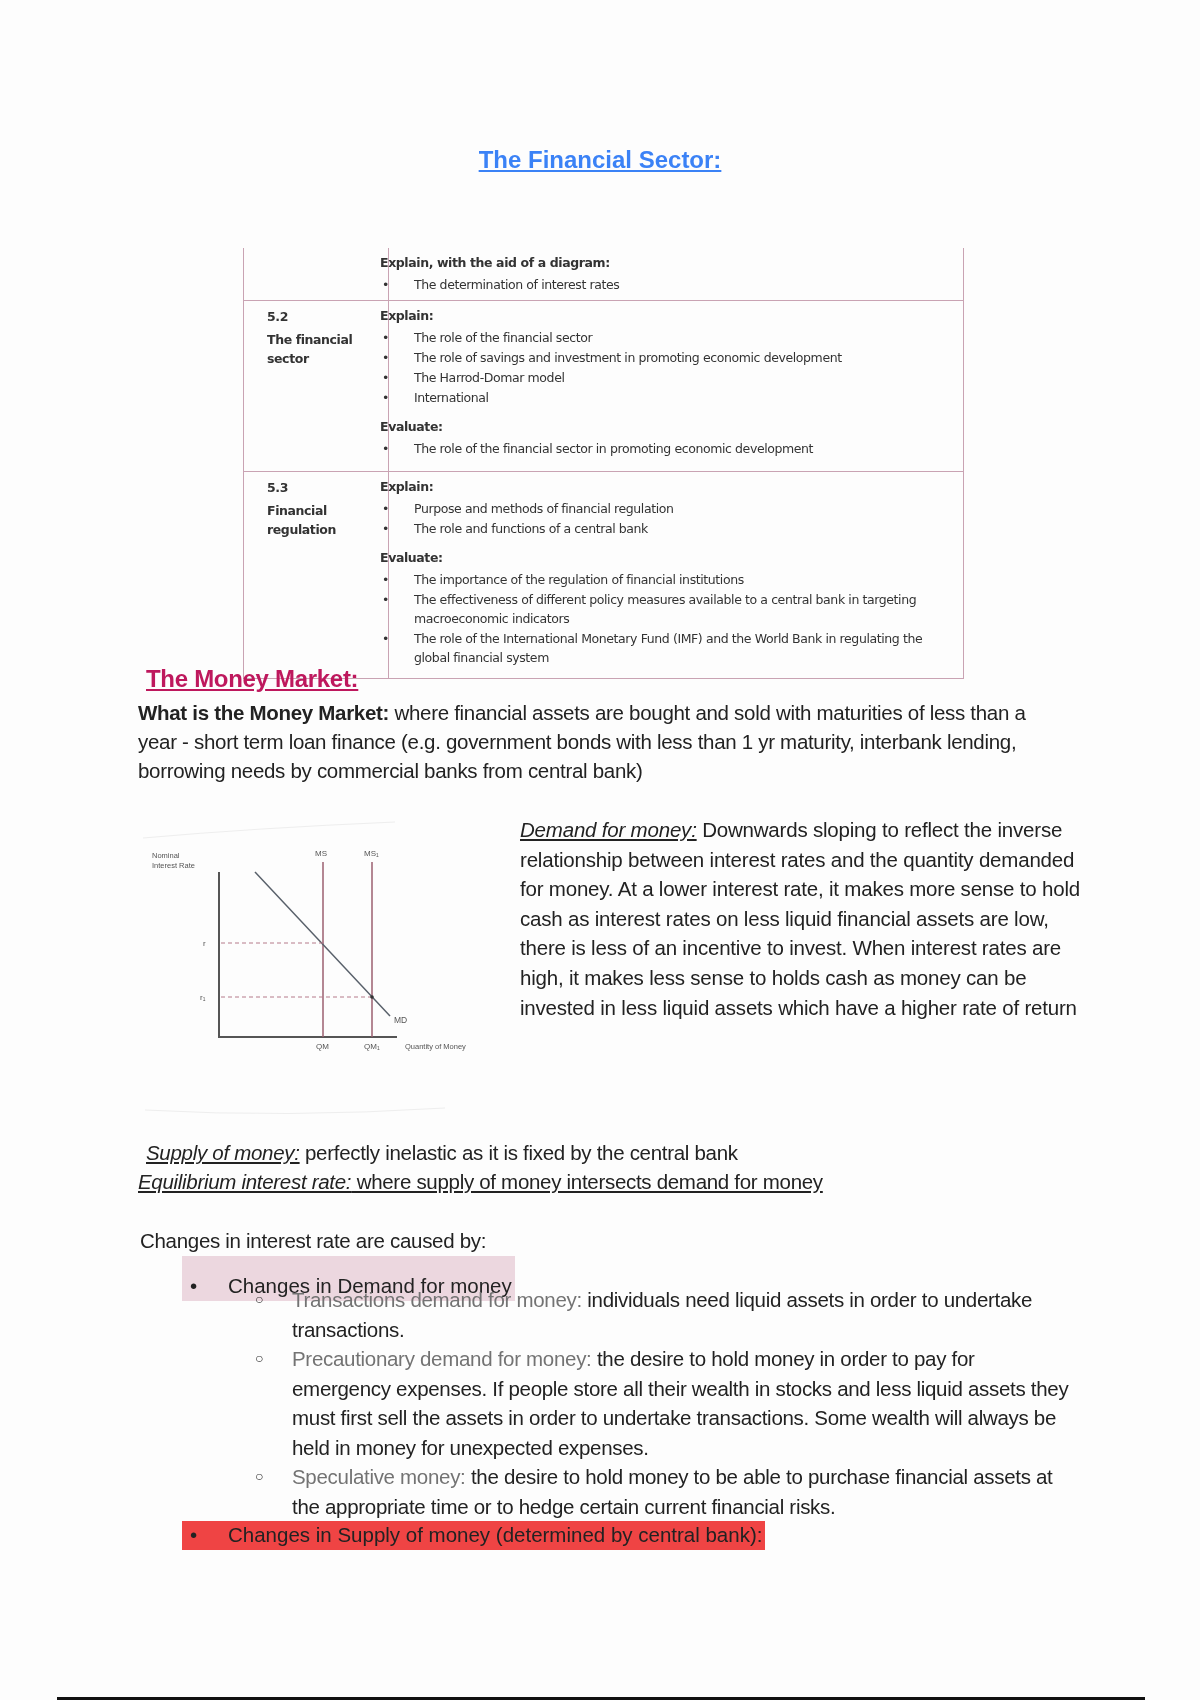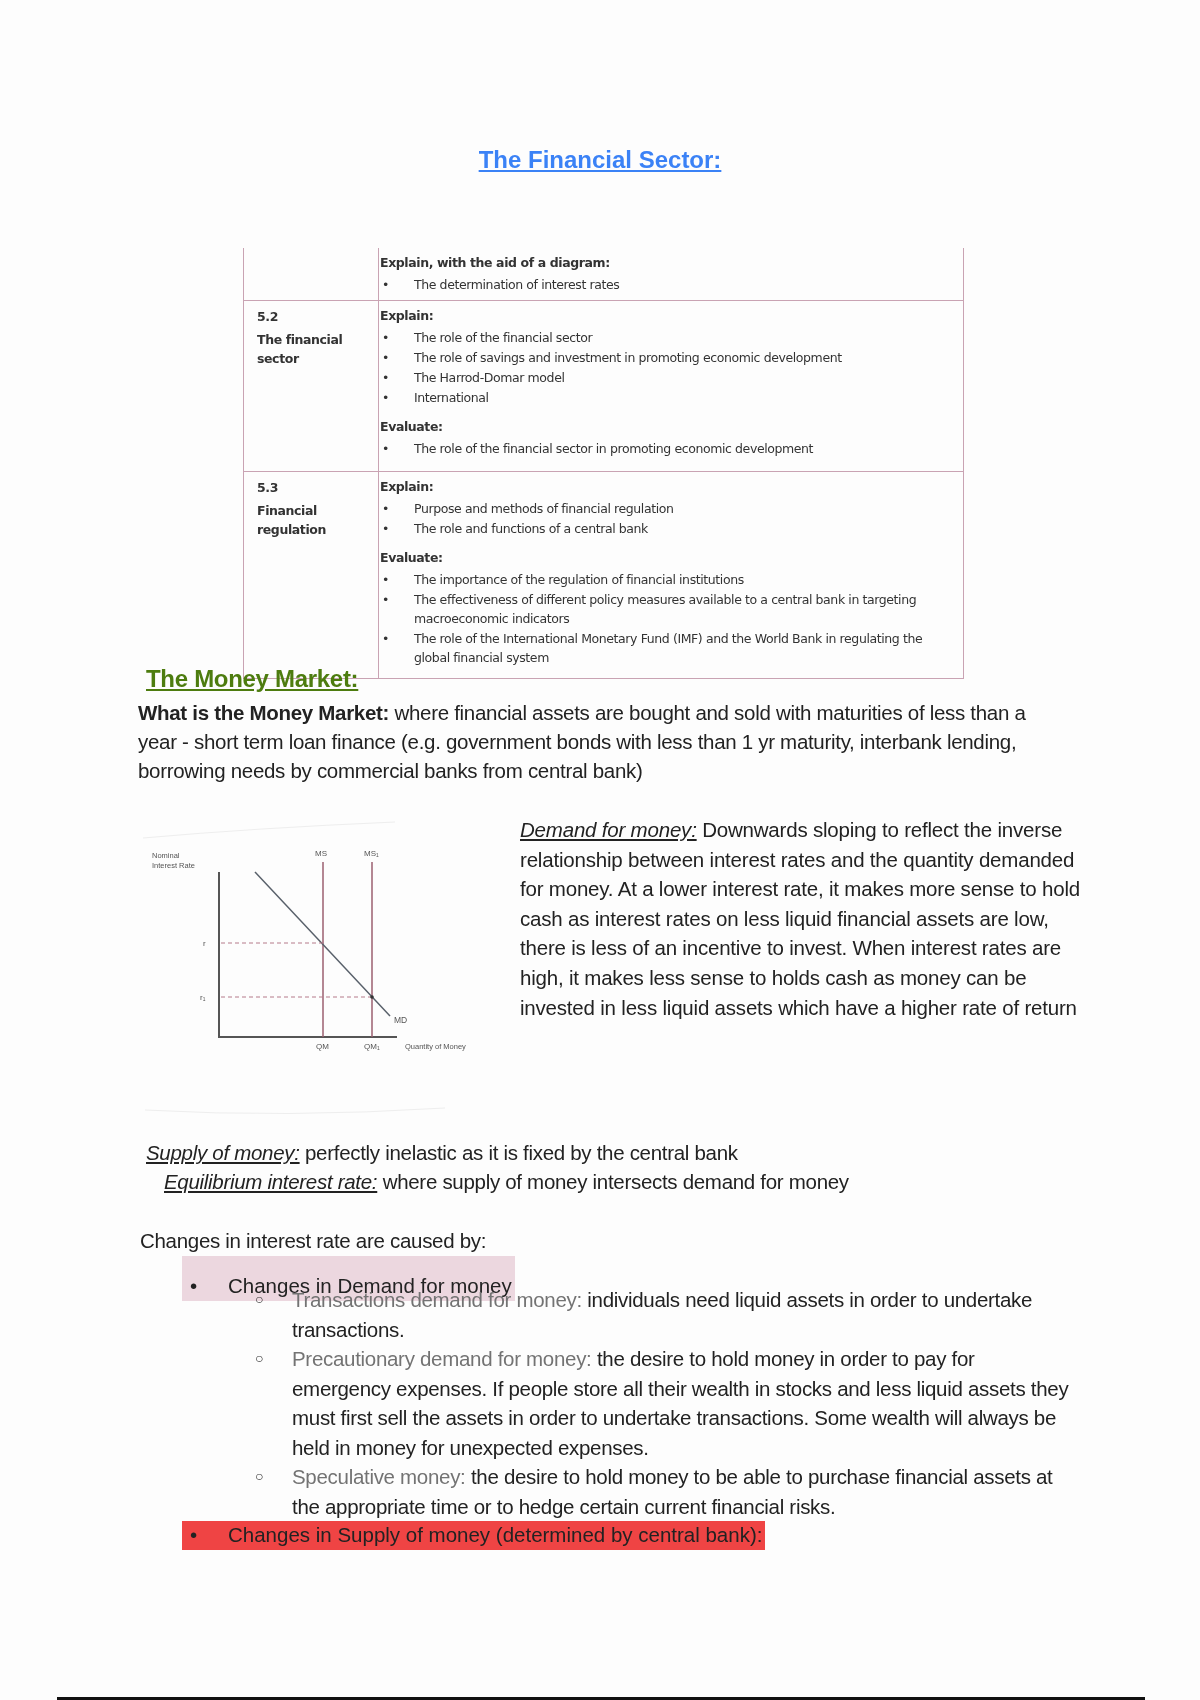--- a/index.html
+++ b/index.html
@@ -7,37 +7,37 @@
          font-family:"Liberation Sans", sans-serif; color:#222; }
   .abs { position:absolute; }
   #title { left:0; width:1200px; top:146px; text-align:center; font-size:24px; font-weight:bold;
            text-decoration:underline; color:#3b82f6; }
   
   #syllabus { left:243px; top:216px; width:721px; height:431px; border-left:1.5px solid #c9a3b3;
               border-right:1.5px solid #c9a3b3; border-bottom:1.5px solid #c9a3b3; box-sizing:border-box;
               font-family:"DejaVu Sans", sans-serif; font-size:12.5px; color:#333; letter-spacing:-0.4px;margin-top:32px; }
   .trow { position:absolute; left:0; width:100%; box-sizing:border-box; }
   .trow.bt { border-top:1.5px solid #c9a3b3; }
-  .cell-left { position:absolute; left:6px; top:0; bottom:0; width:129px; border-right:1.5px solid #c9a3b3; box-sizing:border-box; padding:6px 7px; }
+  .cell-left { position:absolute; left:16px; top:0; bottom:0; width:129px; border-right:1.5px solid #c9a3b3; box-sizing:border-box; padding:6px 7px; }
   .cell-right { position:absolute; left:129px; right:0; top:0; bottom:0; padding:4px 7px 0 7px; }
   .code { font-weight:bold; display:block; margin-top:2px; height:21px; }
   .topic { font-weight:bold; display:block; line-height:19px; }
   .hdr { font-weight:bold; display:block; height:22px; line-height:22px; }
   .tb { display:flex; line-height:19px; margin:1px 0; }
   .tb .dot { width:32px; flex:none; padding-left:2px; }
   .gap { height:8px; }
   
   #mm-heading { left:146px; top:665px; font-size:24px; font-weight:bold; color:#a0607f; text-decoration:underline; letter-spacing:-0.3px; }
   .para { font-size:20.5px; line-height:29px; letter-spacing:-0.3px; }
   #mm-def { left:138px; top:698px; width:920px; }
   #graph { left:135px; top:820px; width:370px; height:300px; }
   #demand-text { left:520px; top:815px; width:560px; font-size:20.5px; line-height:29.6px; letter-spacing:-0.2px; }
   .ul-it { font-style:italic; text-decoration:underline; }
   #supply { left:146px; top:1138px; }
-  #equil { left:164px; top:1167px; }
+  #equil { left:138px; top:1167px;text-decoration:underline; }
   #changes { left:140px; top:1226px; }
   .hl { background:#ecd7df; }
   .b1 { position:absolute; font-size:20.5px; line-height:28px; }
   .bullet-dot { display:inline-block; width:46px; padding-left:8px; box-sizing:border-box; }
   .sub { position:absolute; left:255px; width:820px; font-size:20.5px; line-height:29.6px; letter-spacing:-0.3px; }
   .sub .circ { position:absolute; left:0; font-size:14px; color:#333; }
   .sub .txt { margin-left:37px; display:block; }
   .mauve { color:#737373; }
   #bottom-rule { left:57px; top:1697px; width:1088px; height:3px; background:#111; }
   svg text { font-family:"Liberation Sans", sans-serif; fill:#555; }
@@ -118,21 +118,21 @@
           <span>The effectiveness of different policy measures available to a central bank in targeting macroeconomic indicators</span>
         </div>
       <div class="tb">
           <span class="dot">•</span>
           <span>The role of the International Monetary Fund (IMF) and the World Bank in regulating the global financial system</span>
         </div>
     </div>
   </div>
 </div>
 
-<div id="mm-heading" class="abs" style="color: #4d7c0f;">The Money Market:</div>
+<div id="mm-heading" class="abs" style="color: #be185d;">The Money Market:</div>
 
 <div id="mm-def" class="abs para">
   <b>What is the Money Market:</b><span> where financial assets are bought and sold with maturities of less than a year - short term loan finance (e.g. government bonds with less than 1 yr maturity, interbank lending, borrowing needs by commercial banks from central bank)</span>
 </div>
 
 <svg id="graph" class="abs" viewBox="0 0 370 300">
   <path d="M8 18 Q120 8 260 2 M10 290 Q150 298 310 288" stroke="#eee" fill="none" stroke-width="1"></path>
   <text x="17" y="38" font-size="7.5">Nominal</text>
   <text x="17" y="48" font-size="7.5">Interest Rate</text>
   <line x1="84" y1="52" x2="84" y2="218" stroke="#555" stroke-width="2"></line>

